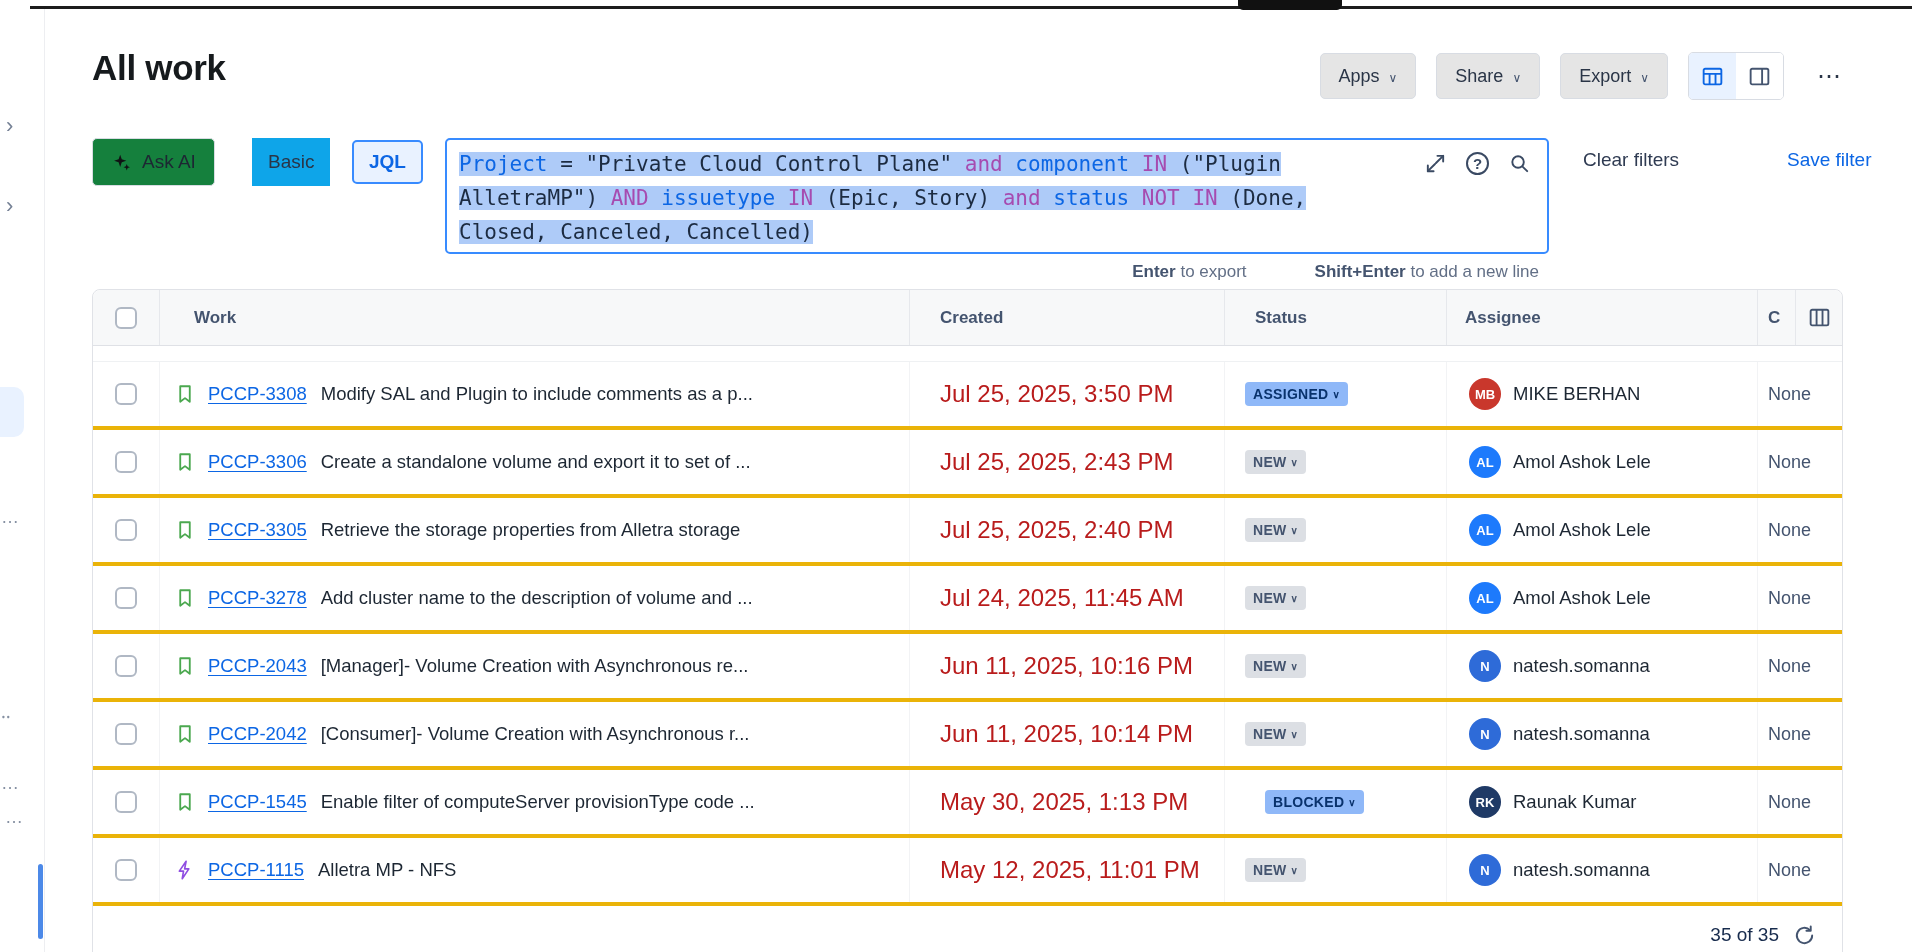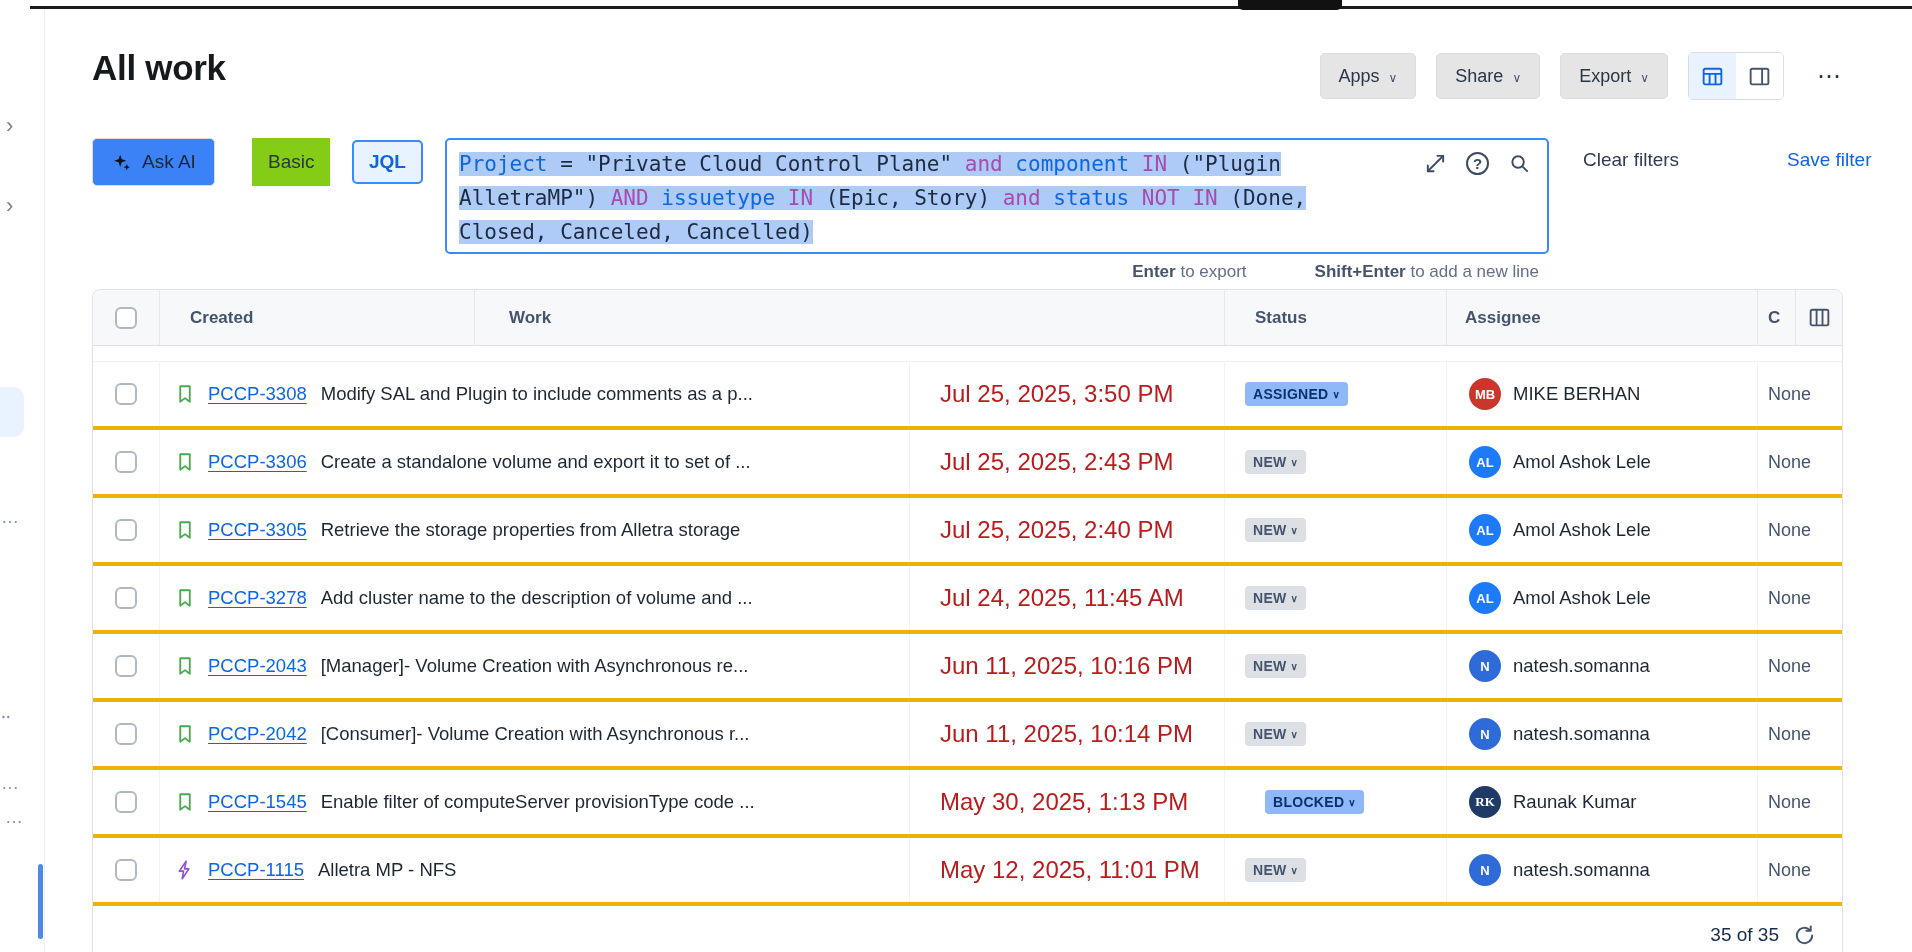--- a/index.html
+++ b/index.html
@@ -21,23 +21,23 @@
   .page-title{position:absolute;left:92px;top:48px;margin:0;font-size:35px;font-weight:700;color:#161A1D;letter-spacing:-.3px;}
   .toolbar{position:absolute;top:52px;right:58px;display:flex;align-items:center;gap:20px;}
   .btn{height:46px;padding:0 18px;border:1px solid #D8DCE3;border-radius:5px;background:#e5e5e5;
        font-family:inherit;font-size:18px;font-weight:500;color:#2A3547;display:flex;align-items:center;gap:9px;cursor:pointer;}
   .btn .chev{font-size:12px;color:#44546F;margin-top:3px;}
   .icon-group{height:46px;border:1px solid #D8DCE3;border-radius:5px;display:flex;overflow:hidden;background:#fff;}
   .icon-btn{width:47px;border:none;background:#fff;display:flex;align-items:center;justify-content:center;cursor:pointer;padding:0;}
   .icon-btn.selected{background:#E9F2FF;}
   .more-btn{width:50px;height:46px;border:1px solid #fff;background:#fff;border-radius:5px;font-size:24px;color:#2A3547;cursor:pointer;line-height:1;font-family:inherit;}
   
-  .ask-ai{position:absolute;left:92px;top:138px;height:48px;padding:0 18px;border:1px solid #D8DCE3;border-radius:5px;background:#3b82f6;
+  .ask-ai{position:absolute;left:92px;top:138px;height:48px;padding:0 18px;border:1px solid #D8DCE3;border-radius:5px;background:#15803d;
           font-family:inherit;font-size:19px;font-weight:500;color:#1D2733;display:flex;align-items:center;gap:10px;cursor:pointer;}
-  .mode-basic{position:absolute;left:252px;top:138px;height:48px;border:none;background:#84cc16;font-family:inherit;
+  .mode-basic{position:absolute;left:252px;top:138px;height:48px;border:none;background:#0ea5e9;font-family:inherit;
               font-size:19px;font-weight:500;color:#2A3547;padding:0 16px;cursor:pointer;}
   .mode-jql{position:absolute;left:352px;top:140px;height:44px;border:2px solid #388BFF;border-radius:5px;background:#E9F2FF;
             font-family:inherit;font-size:19px;font-weight:700;color:#0C66E4;padding:0 15px;cursor:pointer;box-sizing:border-box;}
   .jql-wrap{position:absolute;left:445px;top:138px;width:1104px;height:116px;border:2px solid #388BFF;border-radius:5px;background:#fff;box-sizing:border-box;cursor:text;}
   .jql-editor{position:absolute;inset:0;padding:7px 150px 7px 12px;font-family:"DejaVu Sans Mono",monospace;font-size:21px;line-height:34px;overflow:hidden;}
   .jql-line{white-space:pre;}
   .jql-sel{background:var(--sel,#AECBF8);}
   .jql-field{color:var(--jql-field,#0C66E4);}
   .jql-keyword{color:var(--jql-keyword,#A64BB0);}
   .jql-text{color:var(--jql-text,#1C2B41);}
@@ -179,22 +179,22 @@
 <span class="clear-filters">Clear filters</span>
 <span class="save-filter">Save filter</span>
 
 <div class="hints"><span class="h-strong">Enter</span><span> to export</span><span class="h-gap"></span><span class="h-strong">Shift+Enter</span><span> to add a new line</span></div>
 
 <div class="table">
   <div class="thead">
     <div class="cell c-check">
       <span class="cb"></span>
     </div>
+    <div class="cell c-work">Work</div>
     <div class="cell c-created">Created</div>
-    <div class="cell c-work">Work</div>
     <div class="cell c-status">Status</div>
     <div class="cell c-assignee">Assignee</div>
     <div class="cell c-last">
       <span>C</span>
       <span class="cols-btn">
         <svg width="25" height="25" viewBox="0 0 24 24" fill="none" stroke="#44546F" stroke-width="1.8">
           <rect x="3.5" y="4.5" width="17" height="15" rx="1.5"></rect>
           <line x1="9.2" y1="4.5" x2="9.2" y2="19.5"></line>
           <line x1="14.9" y1="4.5" x2="14.9" y2="19.5"></line>
         </svg>
@@ -373,21 +373,21 @@
           <span class="summary">Enable filter of computeServer provisionType code ...</span>
         </div>
         <div class="cell c-created">May 30, 2025, 1:13 PM</div>
         <div class="cell c-status">
           <span class="badge" style="background: rgb(143, 184, 248); color: rgb(9, 50, 108); margin-left: 20px;">
             <span>BLOCKED</span>
             <span class="badge-chev">∨</span>
           </span>
         </div>
         <div class="cell c-assignee">
-          <span class="avatar" style="background: rgb(31, 58, 102); font-family: Liberation Serif, serif;">RK</span>
+          <span class="avatar" style="background: rgb(31, 58, 102);">RK</span>
           <span class="name">Raunak Kumar</span>
         </div>
         <div class="c-last-data">None</div>
       </div>
       <div class="trow">
         <div class="cell c-check">
           <span class="cb"></span>
         </div>
         <div class="cell c-work">
           <span class="type-icon">

